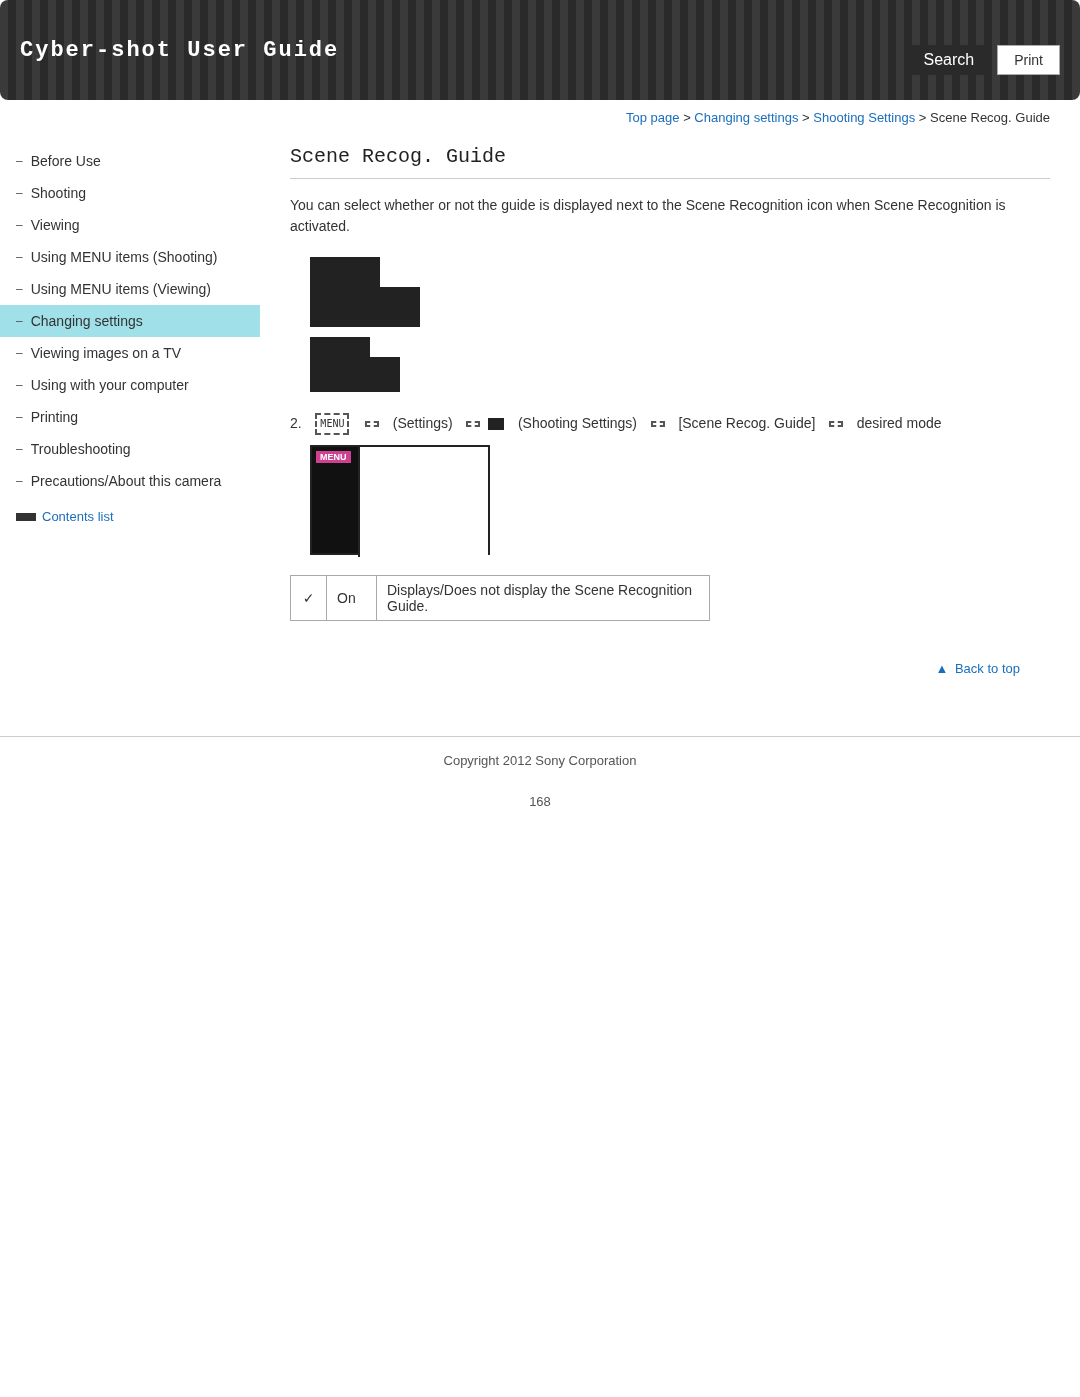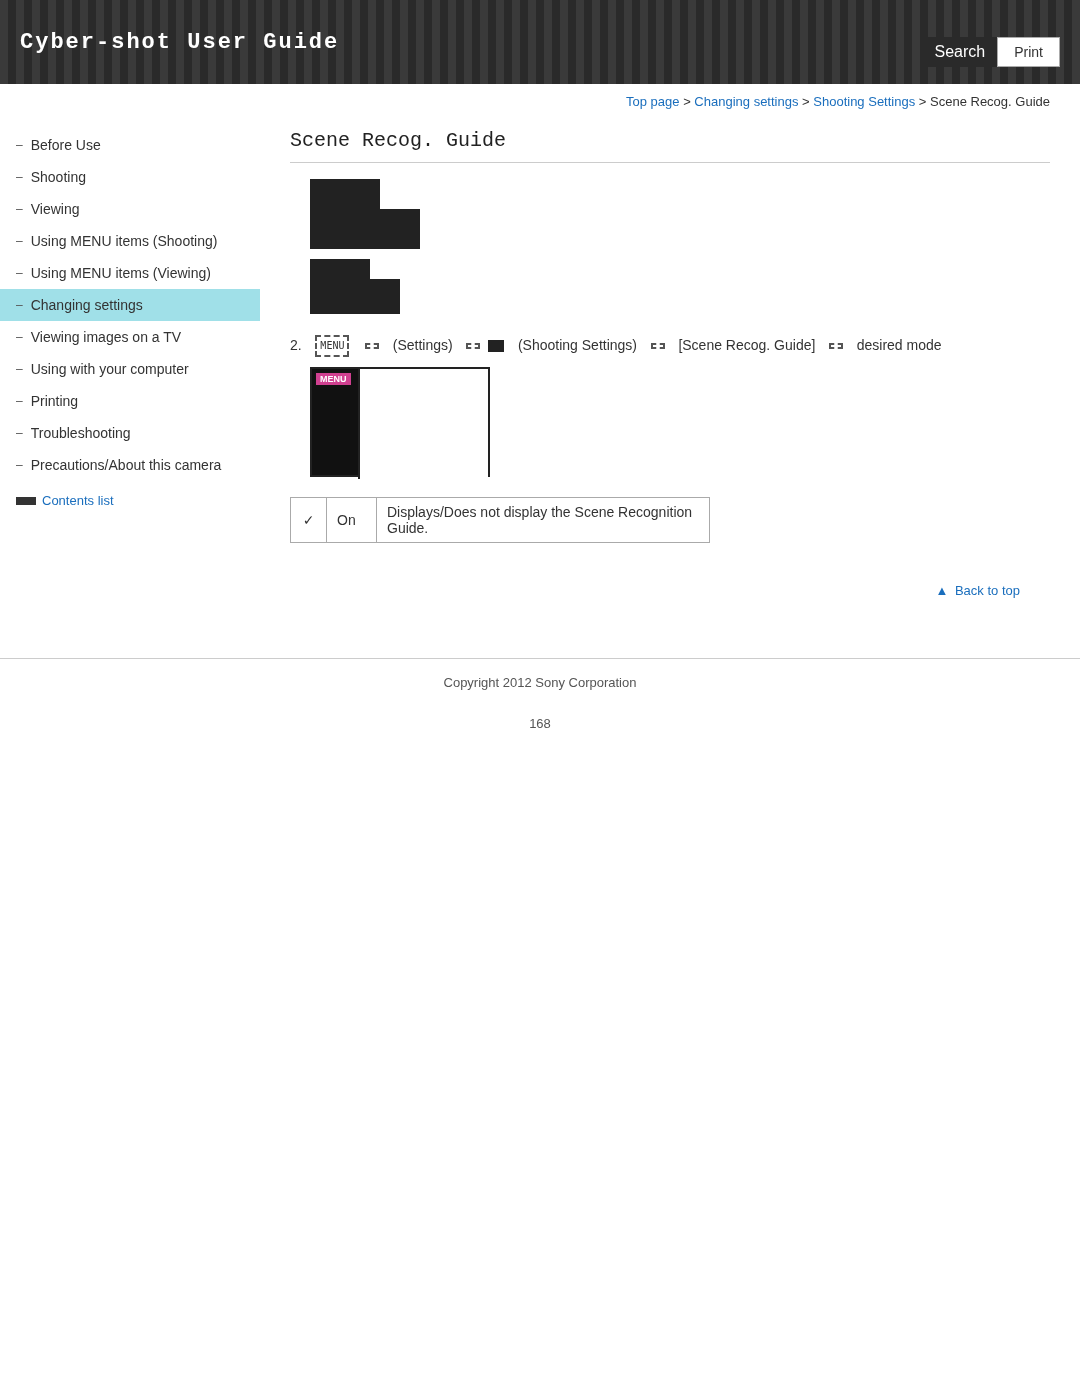--- a/index.html
+++ b/index.html
@@ -2,37 +2,38 @@
 <html><head>
   <meta charset="utf-8">
   <style>
     * { margin: 0; padding: 0; box-sizing: border-box; }
     body { font-family: Arial, sans-serif; font-size: 14px; color: #333; background: #fff; width: 1080px; min-height: 1397px; }
 
     
     .header {
       background: #2a2a2a;
       background-image: repeating-linear-gradient(90deg, #3a3a3a 0px, #3a3a3a 8px, #2a2a2a 8px, #2a2a2a 16px);
-      height: 84px;
+      height: 100px;
       display: flex;
       align-items: center;
       justify-content: space-between;
       padding: 16px 20px;
+      border-radius: 8px;
     }
     .header-title {
       font-size: 22px;
       font-family: 'Courier New', monospace;
       color: #fff;
       font-weight: bold;
       letter-spacing: 2px;
     }
     .header-right {
       display: flex;
       align-items: center;
-      gap: 0;
+      gap: 11px;
       margin-top: 20px;
     }
     .header-search-btn {
       background: #2a2a2a;
       color: #fff;
       border: none;
       font-size: 16px;
       cursor: pointer;
       padding: 6px 12px;
     }
@@ -351,20 +352,21 @@
     <a class="contents-list-link">
       <span class="contents-list-icon"></span>
       <span>Contents list</span>
     </a>
   </nav>
 
   <main class="content">
 
     <h1 class="page-title">Scene Recog. Guide</h1>
 
+    <p class="description">You can select whether or not the guide is displayed next to the Scene Recognition icon when Scene Recognition is activated.</p>
 
     <div class="camera-images">
       <div class="camera-shape1"></div>
       <div class="camera-shape2"></div>
     </div>
 
     <div class="steps">
       <div class="step">
         <span>2.&nbsp;&nbsp;</span>
         <span class="menu-icon-inline">MENU</span>

